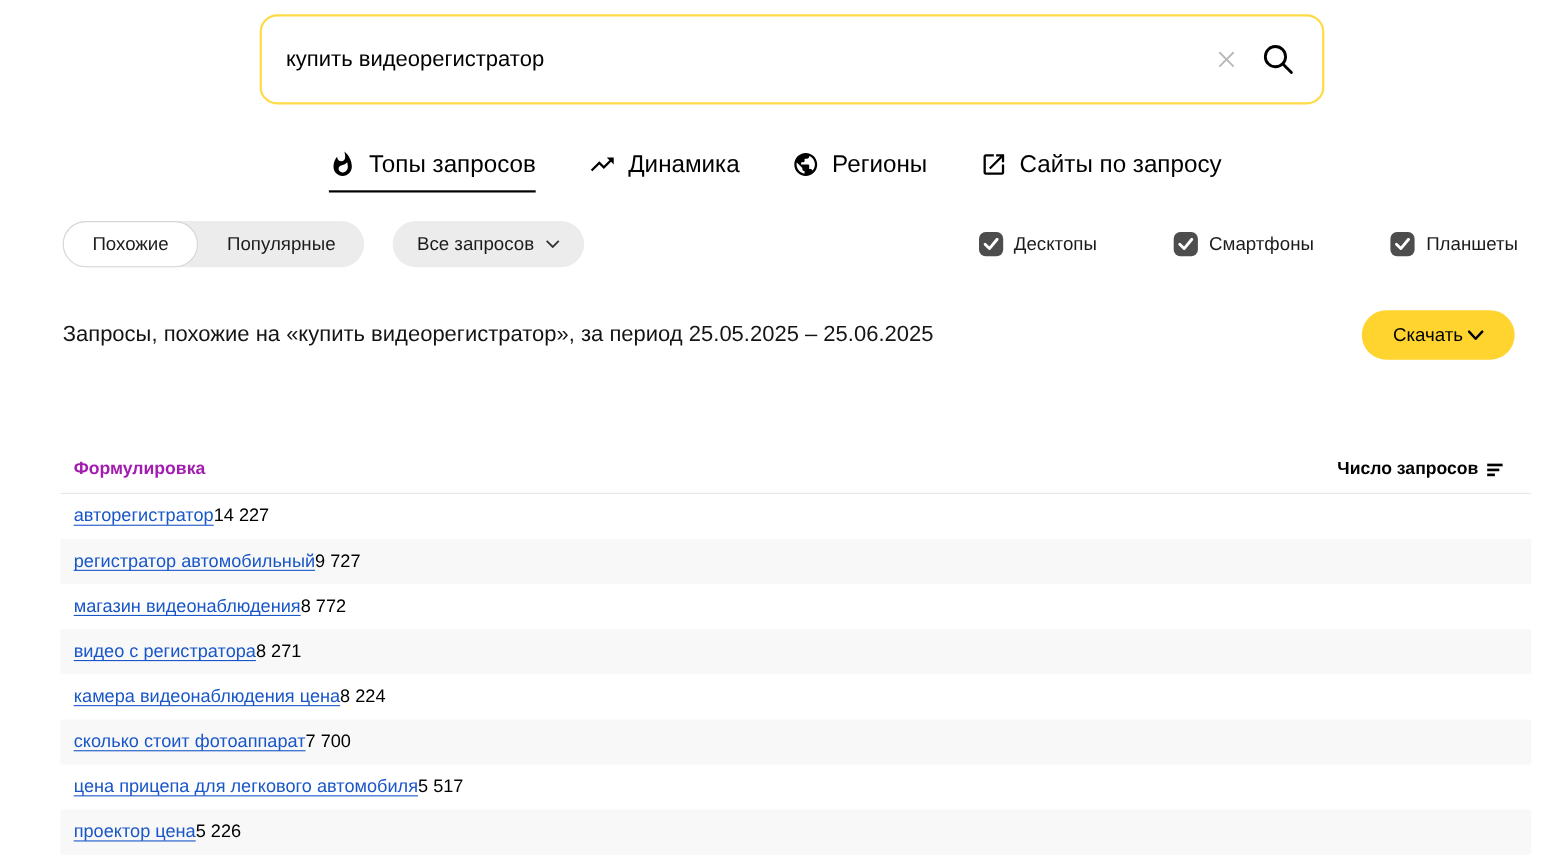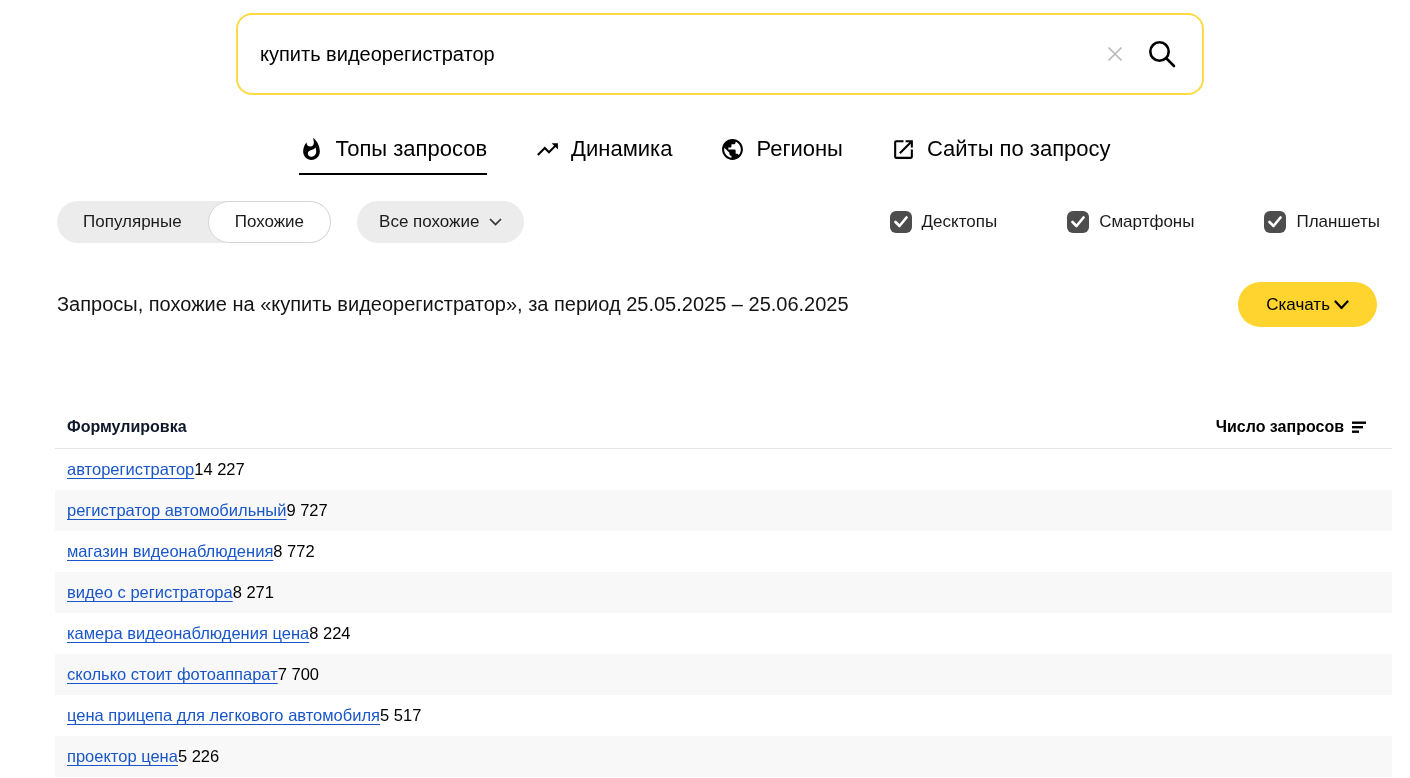--- a/index.html
+++ b/index.html
@@ -46,21 +46,21 @@
   .summary-title { position:absolute; left:57px; top:293px; font-size:20px; color:#141414; }
   .download-btn { position:absolute; right:33px; top:282px; height:45px; border:none;
                   border-radius:23px; background:#ffd42e; display:flex; align-items:center;
                   gap:4px; padding:0 28px; font:17px "Liberation Sans", sans-serif;
                   color:#000; cursor:pointer; }
 
   
   .table { position:absolute; left:55px; right:18px; top:410px; }
   .table-header { display:flex; justify-content:space-between; align-items:center;
                   padding:8px 25px 12px 12px; border-bottom:1px solid #e5e5e5; }
-  .col-query { font-size:16px; font-weight:700; color:#0f172a; }
+  .col-query { font-size:16px; font-weight:700; color:#a21caf; }
   .col-count { display:flex; align-items:center; gap:7px; font-size:16px; font-weight:700;
                color:#000; cursor:pointer; }
   .rows .row { display:flex; justify-content:flex-start; align-items:center;
                height:41px; padding:0 29px 0 12px; }
   .rows .row:nth-child(even) { background:#f8f8f8; }
   .row a { color:#1956c8; font-size:16.5px; text-decoration:underline;
            text-underline-offset:3px; cursor:pointer; }
   .row .count { font-size:16.5px; color:#000; }
 </style>
 </head>
@@ -104,25 +104,25 @@
     <svg width="25" height="25" viewBox="0 0 24 24" fill="#000">
       <path d="M19 19H5V5h7V3H5c-1.11 0-2 .9-2 2v14c0 1.1.89 2 2 2h14c1.1 0 2-.9 2-2v-7h-2v7zM14 3v2h3.59l-9.83 9.83 1.41 1.41L19 6.41V10h2V3h-7z"></path>
     </svg>
     <span>Сайты по запросу</span>
   </div>
 </nav>
 
 <div class="filter-row">
   <div class="filter-left">
     <div class="mode-switch">
+      <div class="mode-option selected">Похожие</div>
       <div class="mode-option">Популярные</div>
-      <div class="mode-option selected">Похожие</div>
     </div>
     <button class="region-dropdown">
-      <span>Все похожие</span>
+      <span>Все запросов</span>
       <svg width="13" height="8" viewBox="0 0 13 8">
         <path d="M1 1 L6.5 6.5 L12 1" stroke="#333" stroke-width="1.7" fill="none"></path>
       </svg>
     </button>
   </div>
   <div class="device-filters">
     <div class="device-item">
       <span class="checkbox">
         <svg width="14" height="12" viewBox="0 0 14 12">
           <path d="M1.5 6 L5.5 10 L12.5 1.5" stroke="#fff" stroke-width="2.6" fill="none" stroke-linecap="round" stroke-linejoin="round"></path>

